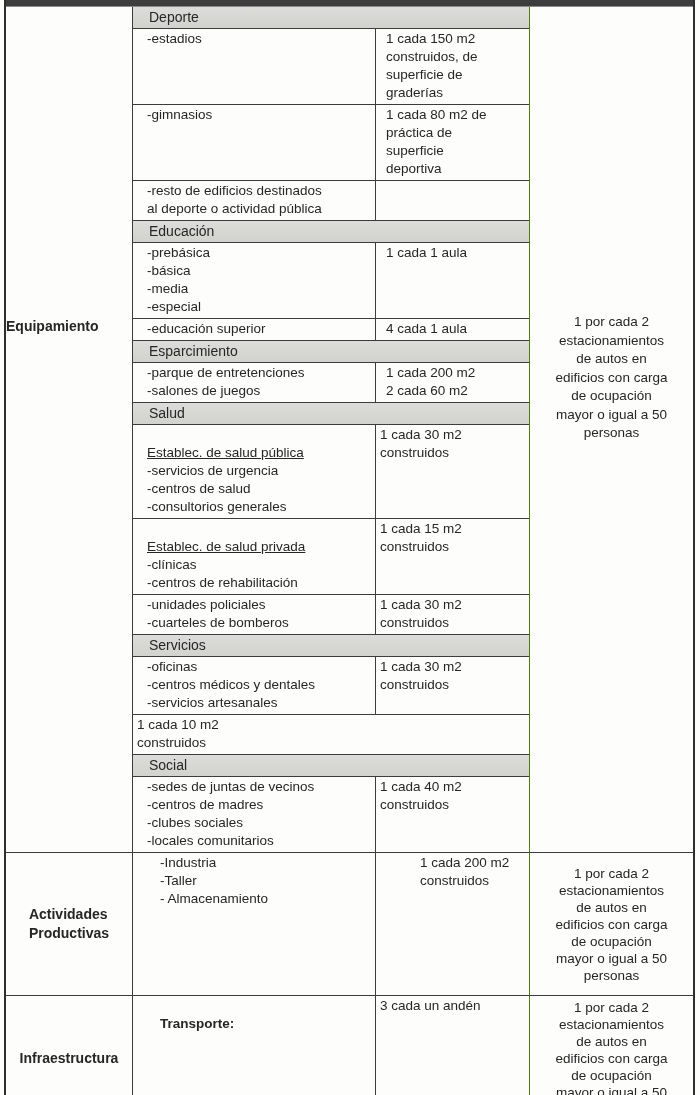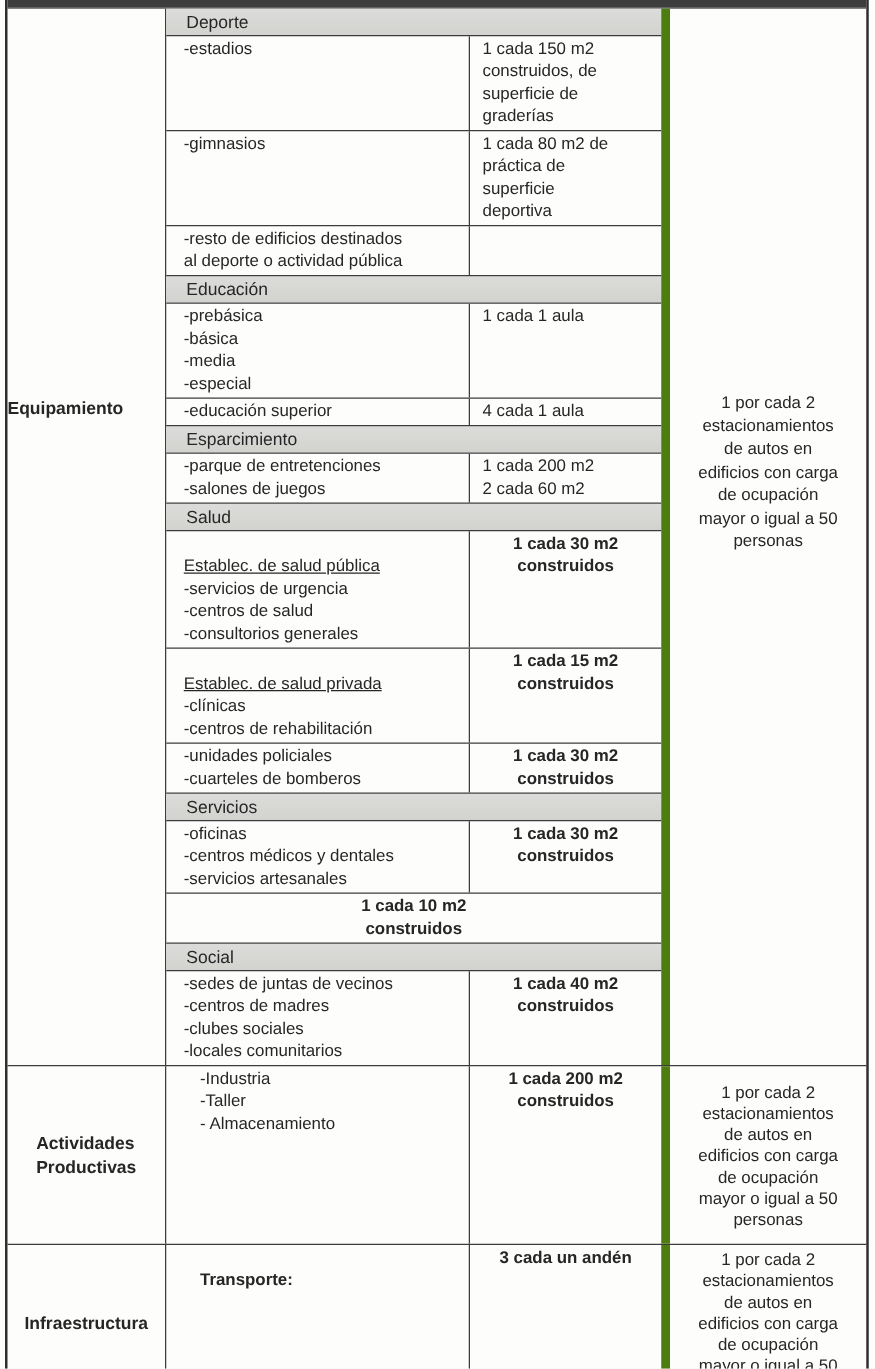--- a/index.html
+++ b/index.html
@@ -17,39 +17,39 @@
   .band{display:flex;align-items:stretch;border-top:1px solid #3c3c3c;}
   .band:nth-of-type(2){border-top:none;}
   .cat{
     width:127px;box-sizing:border-box;border-right:1px solid #3c3c3c;
     font-weight:bold;text-align:left;white-space:pre-line;font-size:14px;line-height:19px;
   }
   .cat.pad-top{padding-top:310px;}
   .cat.center{display:flex;align-items:center;justify-content:center;}
   .mid{width:396px;box-sizing:border-box;display:flex;flex-direction:column;}
   .note{
-    flex:1;box-sizing:border-box;border-left:7px solid #4d7c0f;
+    flex:1;box-sizing:border-box;border-left:1px solid #4d7c0f;
     text-align:center;white-space:pre-line;padding:2px 4px;
   }
   .note.pad-top{padding-top:306px;line-height:18.5px;}
   .note.center{display:flex;align-items:center;justify-content:center;line-height:17px;}
   .ghead{
     background:linear-gradient(#dcdcda,#d2d2cf);
     border-top:1px solid #3c3c3c;
     padding:1px 16px 2px 16px;font-size:14px;
   }
   .mid > :first-child{border-top:none;}
   .row{display:flex;border-top:1px solid #3c3c3c;align-items:stretch;}
   .sub{
     width:243px;box-sizing:border-box;border-right:1px solid #3c3c3c;
     padding:1px 6px 2px 14px;white-space:pre-line;
   }
   .sub.wide-indent{padding-left:27px;}
   .val{flex:1;box-sizing:border-box;white-space:pre-line;padding:1px 4px 2px;}
-  .val.center{text-align:center;font-weight:bold;}
+  .val.center{text-align:left;}
   .val.left{padding-left:10px;}
   .u{display:block;text-decoration:underline;}
   .b{display:block;font-weight:bold;}
   .band.b2{min-height:142px;}
   .band.b3{min-height:125px;}
 </style>
 </head>
 <body>
 
 <div class="page">
@@ -159,21 +159,21 @@
 edificios con carga
 de ocupación
 mayor o igual a 50
 personas</div>
     </div>
 
     <div class="band b2">
       <div class="cat center">Actividades
 Productivas</div>
       <div class="mid">
-        <div class="row" style="border-top:none;flex:1;">
+        <div class="row" style="border-top:none;flex:1;gap:40px;">
           <div class="sub wide-indent">-Industria
 -Taller
 - Almacenamiento</div>
           <div class="val center">1 cada 200 m2
 construidos</div>
         </div>
       </div>
       <div class="note center">1 por cada 2
 estacionamientos
 de autos en

